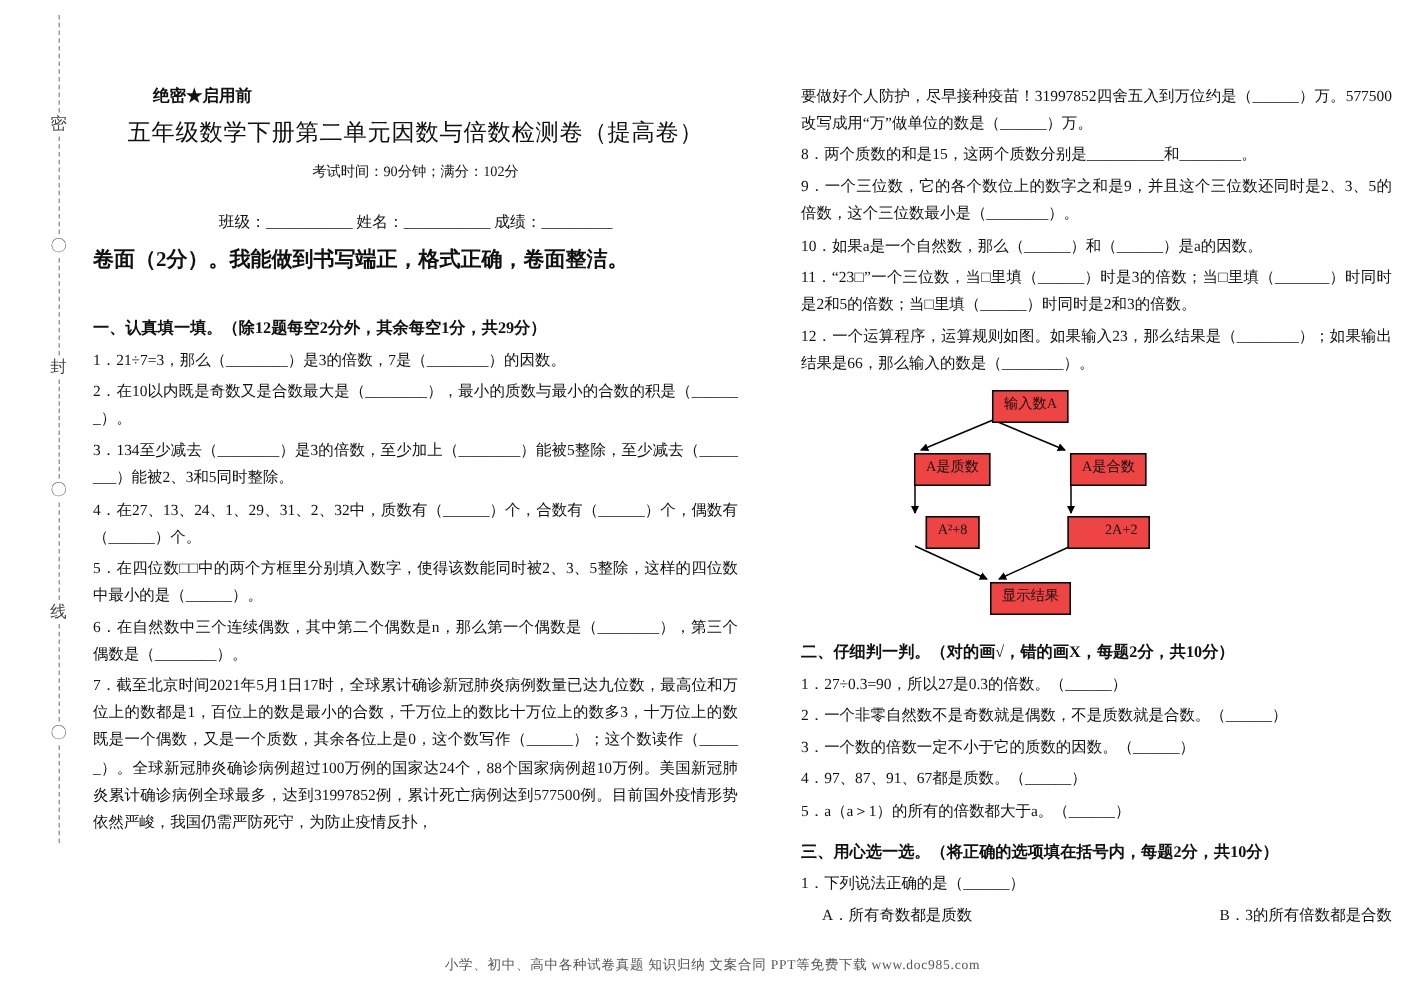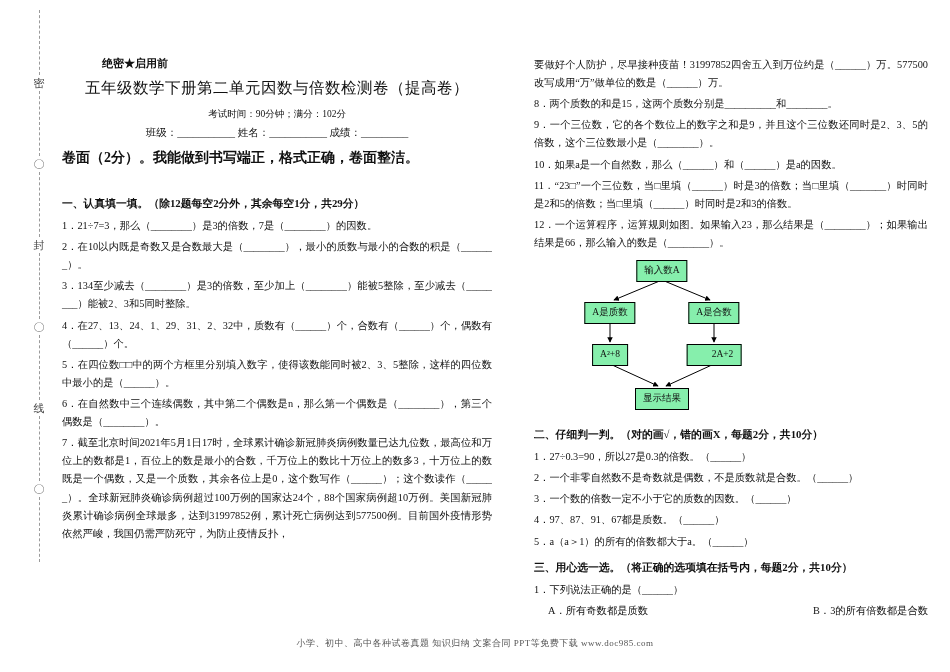--- a/index.html
+++ b/index.html
@@ -33,21 +33,21 @@
   
   .col { position: absolute; }
   .col-left  { left: 62px;  top: 56px; width: 430px; }
   .col-right { left: 534px; top: 56px; width: 394px; }
 
   .secrecy { font-weight: bold; font-size: 11px; margin-bottom: 7px; margin-left: 40px; }
   .title {
     font-size: 15.5px; font-weight: normal; text-align: center;
     margin: 0 0 9px 0; letter-spacing: 0.5px;
   }
-  .exam-info { text-align: center; font-size: 9.5px; margin-bottom: 5px; }
+  .exam-info { text-align: center; font-size: 9.5px; margin-bottom: 20px; }
   .student-fields { text-align: center; font-size: 10.5px; margin-bottom: 9px; }
   .notices { font-size: 9.5px; line-height: 1.6; }
   .notice-title { font-weight: bold; font-size: 10px; }
   .paper-neatness { font-weight: bold; font-size: 14px; margin: 2px 0 30px 0; }
 
   .section-title { font-weight: bold; font-size: 10.8px; margin: 10px 0 6px 0; }
   .q {
     font-size: 10.3px; line-height: 1.76;
     margin: 0 0 3px 0; text-align: justify;
     word-break: break-all;
@@ -56,24 +56,24 @@
   
   .flowchart {
     position: relative;
     width: 210px; height: 158px;
     margin: 8px 0 10px 28px;
   }
   .fc-arrows { position: absolute; left: 0; top: 0; }
   .fc-box {
     position: absolute;
     border: 1px solid #000;
-    background: #86efac;
+    background: #ef4444;
     font-size: 9.5px; line-height: 1;
     padding: 5px 7px;
-    text-align: center; white-space: nowrap;
+    text-align: center; white-space: nowrap; margin-left: 25px;
   }
   .fc-input     { left: 100px; top: 0;    transform: translateX(-50%); }
   .fc-prime     { left: 48px;  top: 42px; transform: translateX(-50%); }
   .fc-composite { left: 152px; top: 42px; transform: translateX(-50%); }
   .fc-prime-op  { left: 48px;  top: 84px; transform: translateX(-50%); }
   .fc-comp-op   { left: 152px; top: 84px; transform: translateX(-50%); padding-left: 24px; }
   .fc-output    { left: 100px; top: 128px; transform: translateX(-50%); }
 
   .options-row {
     display: flex; gap: 70px;

